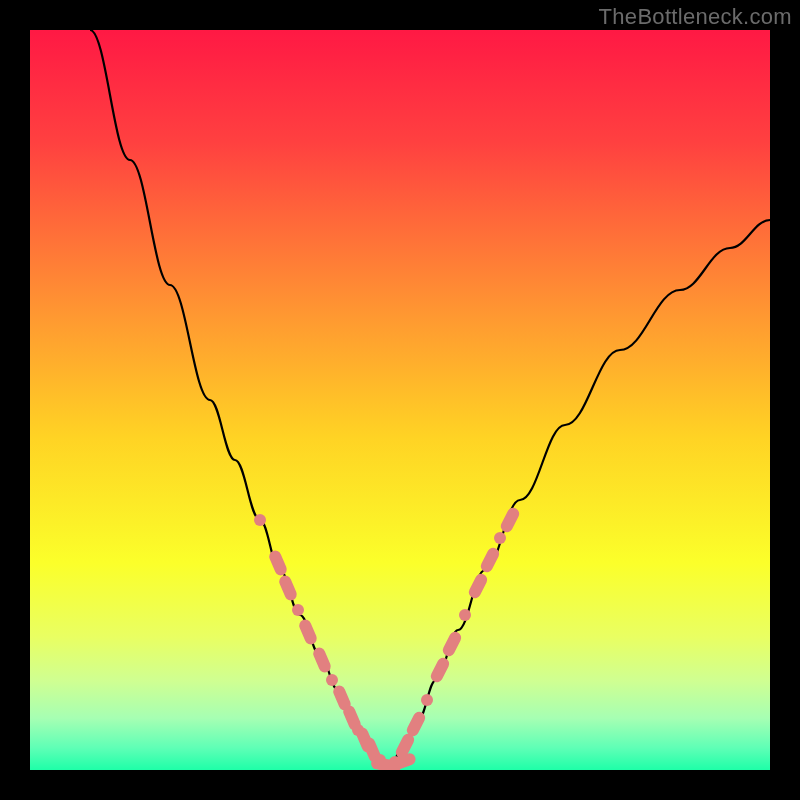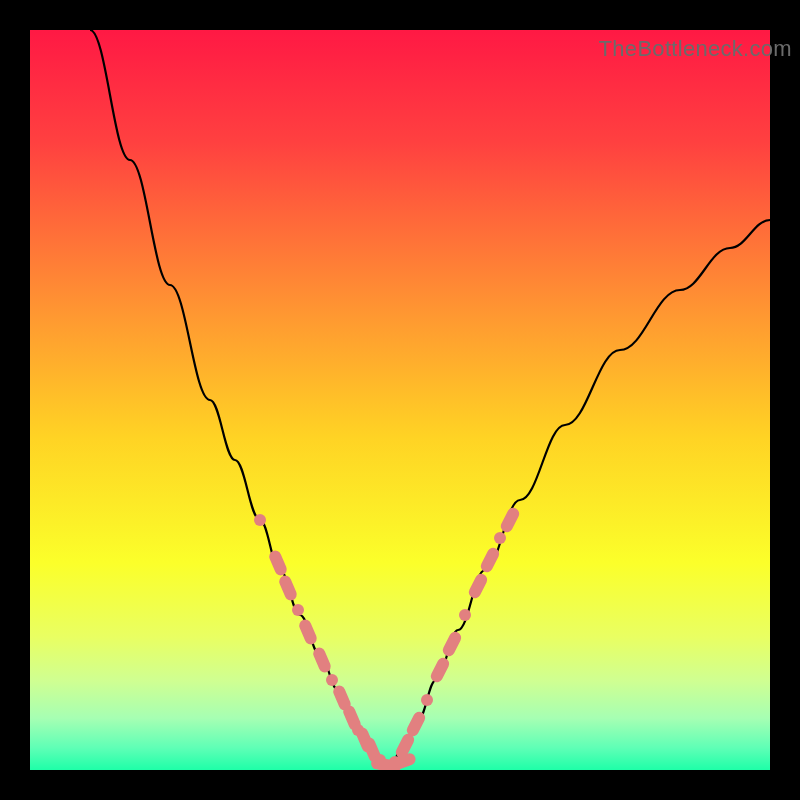--- a/index.html
+++ b/index.html
@@ -33,21 +33,20 @@
   }
   .watermark {
     position: absolute;
     top: 4px;
     right: 8px;
     color: #6b6b6b;
     font-size: 22px;
     font-weight: 500;
     letter-spacing: 0.3px;
     user-select: none;
-    margin-top: 32px;
   }
   svg.curve {
     position: absolute;
     inset: 0;
   }
   .dot {
     fill: #e28080;
     stroke: none;
   }
   .pill {

